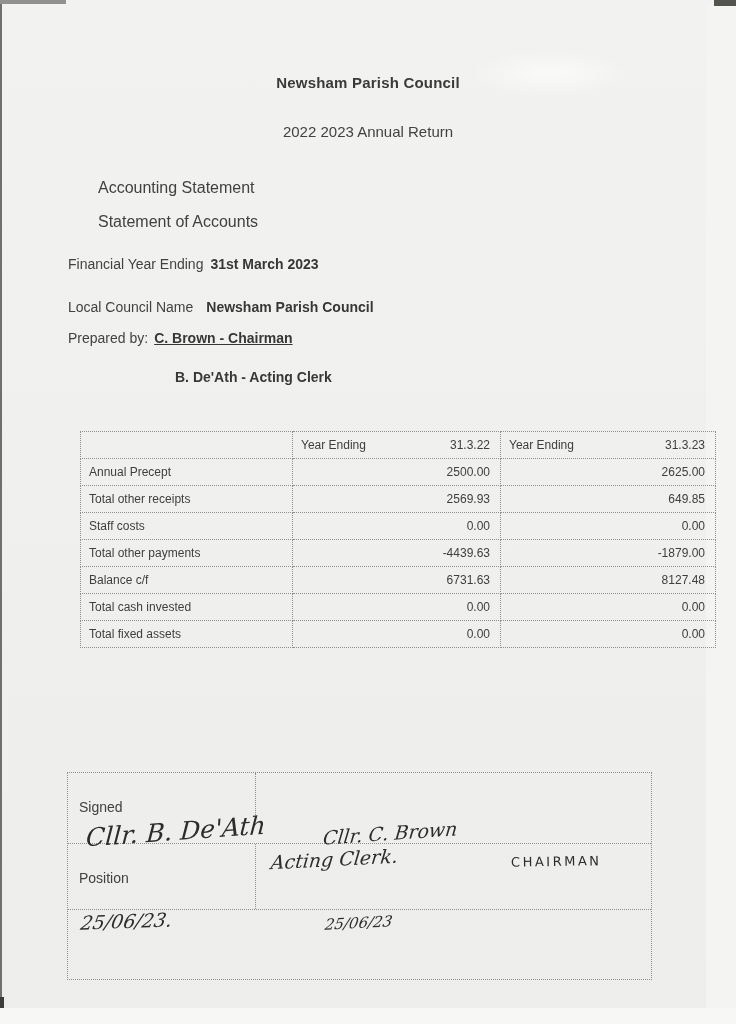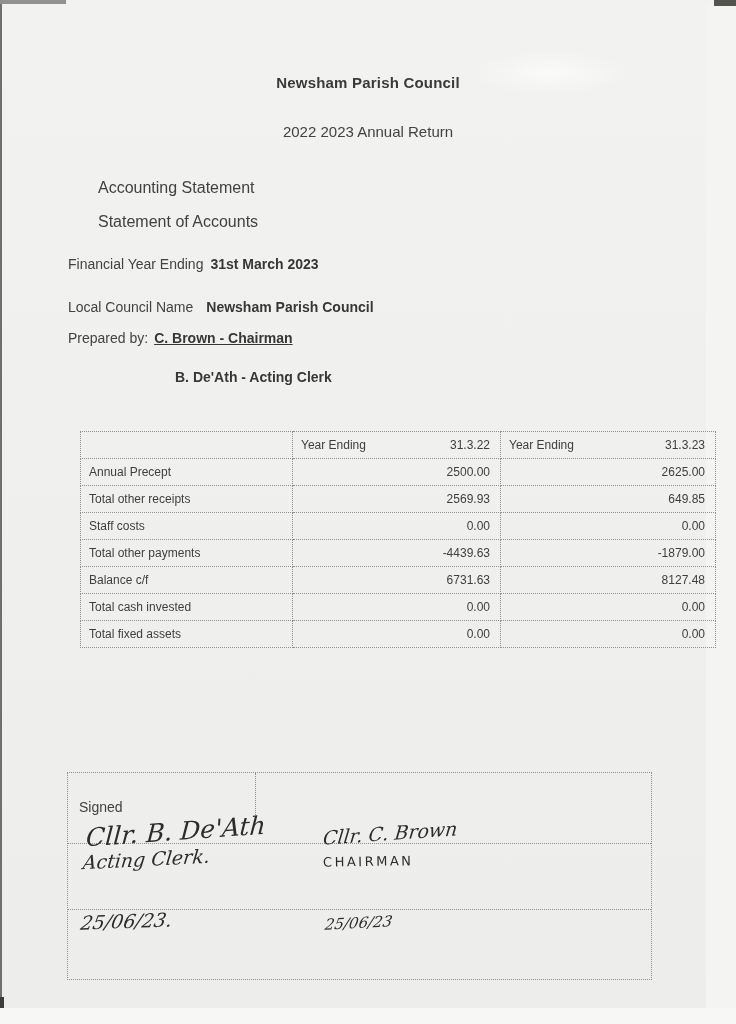--- a/index.html
+++ b/index.html
@@ -161,20 +161,21 @@
 
   <div class="sigtable">
       <div class="sig-row">
       <div class="sig-label">Signed</div>
       <div class="sig-cell">
         <span class="hw hw-left">Cllr. B. De'Ath</span>
         <span class="hw hw-right">Cllr. C. Brown</span>
       </div>
     </div>
       <div class="sig-row">
+      <div class="sig-label">Position</div>
       <div class="sig-cell">
         <span class="hw hw-left">Acting Clerk.</span>
         <span class="hw hw-right">CHAIRMAN</span>
       </div>
     </div>
       <div class="sig-row">
       <div class="sig-cell">
         <span class="hw hw-left">25/06/23.</span>
         <span class="hw hw-right">25/06/23</span>
       </div>

